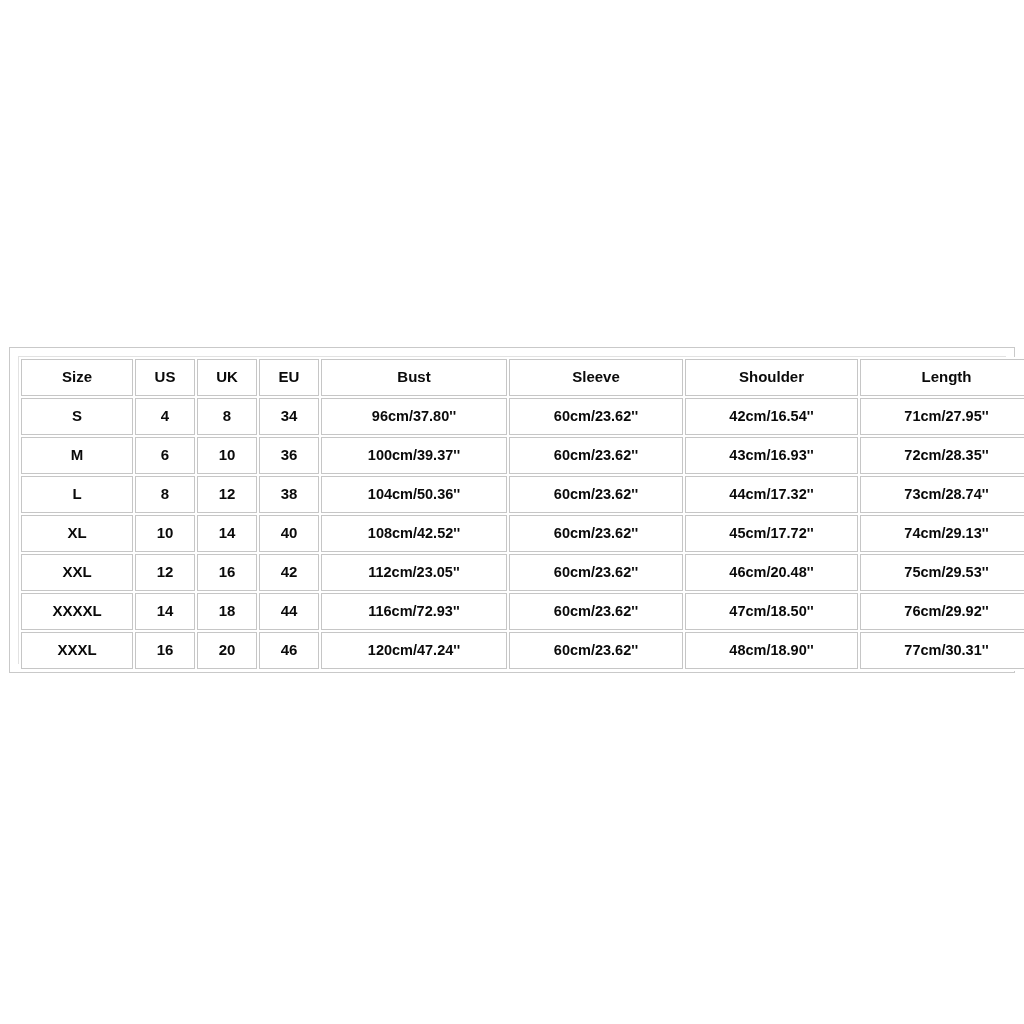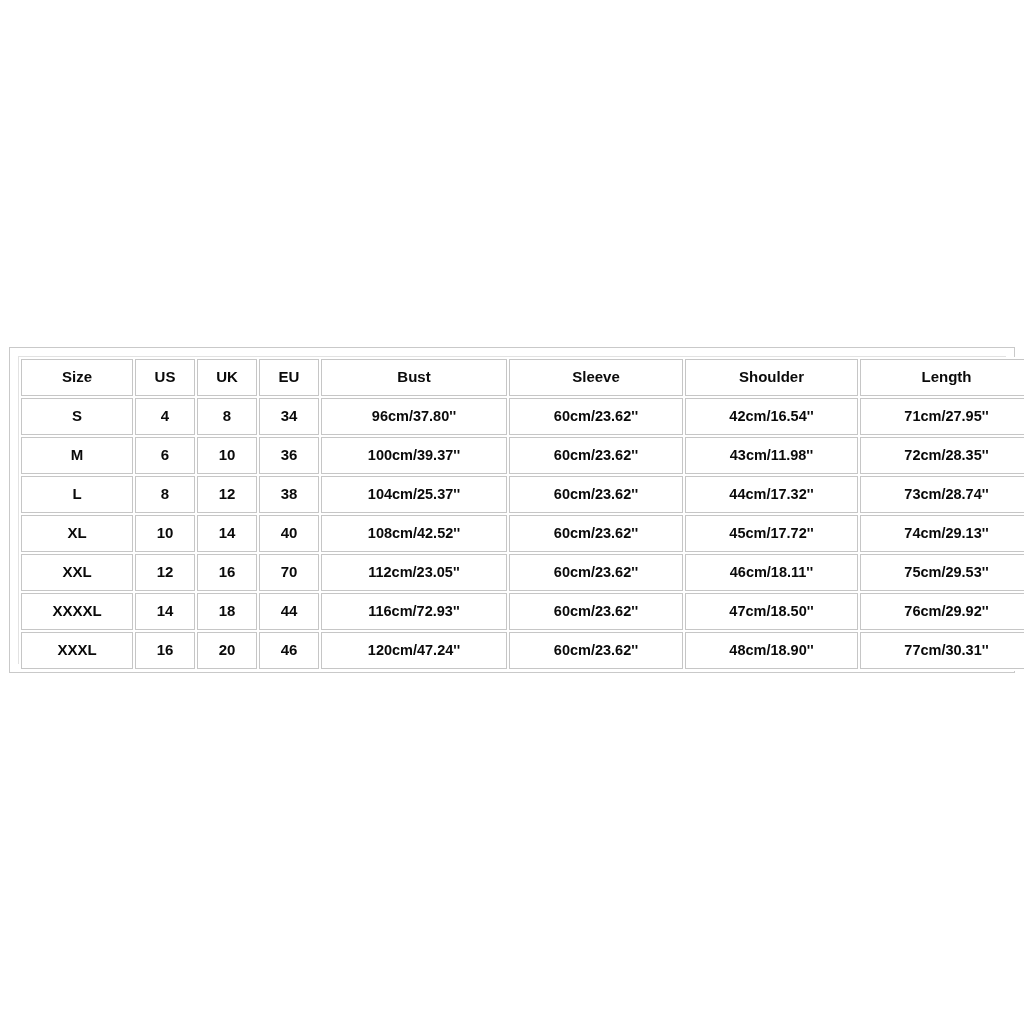--- a/index.html
+++ b/index.html
@@ -116,51 +116,51 @@
           <td class="measure">42cm/16.54''</td>
           <td class="measure">71cm/27.95''</td>
         </tr>
         <tr>
           <td class="size-col">M</td>
           <td class="small-col">6</td>
           <td class="small-col">10</td>
           <td class="small-col">36</td>
           <td class="measure">100cm/39.37''</td>
           <td class="measure">60cm/23.62''</td>
-          <td class="measure">43cm/11.98''</td>
+          <td class="measure">43cm/16.93''</td>
           <td class="measure">72cm/28.35''</td>
         </tr>
         <tr>
           <td class="size-col">L</td>
           <td class="small-col">8</td>
           <td class="small-col">12</td>
           <td class="small-col">38</td>
-          <td class="measure">104cm/25.37''</td>
+          <td class="measure">104cm/50.36''</td>
           <td class="measure">60cm/23.62''</td>
           <td class="measure">44cm/17.32''</td>
           <td class="measure">73cm/28.74''</td>
         </tr>
         <tr>
           <td class="size-col">XL</td>
           <td class="small-col">10</td>
           <td class="small-col">14</td>
           <td class="small-col">40</td>
           <td class="measure">108cm/42.52''</td>
           <td class="measure">60cm/23.62''</td>
           <td class="measure">45cm/17.72''</td>
           <td class="measure">74cm/29.13''</td>
         </tr>
         <tr>
           <td class="size-col">XXL</td>
           <td class="small-col">12</td>
           <td class="small-col">16</td>
-          <td class="small-col">70</td>
+          <td class="small-col">42</td>
           <td class="measure">112cm/23.05''</td>
           <td class="measure">60cm/23.62''</td>
-          <td class="measure">46cm/18.11''</td>
+          <td class="measure">46cm/20.48''</td>
           <td class="measure">75cm/29.53''</td>
         </tr>
         <tr>
           <td class="size-col">XXXXL</td>
           <td class="small-col">14</td>
           <td class="small-col">18</td>
           <td class="small-col">44</td>
           <td class="measure">116cm/72.93''</td>
           <td class="measure">60cm/23.62''</td>
           <td class="measure">47cm/18.50''</td>

